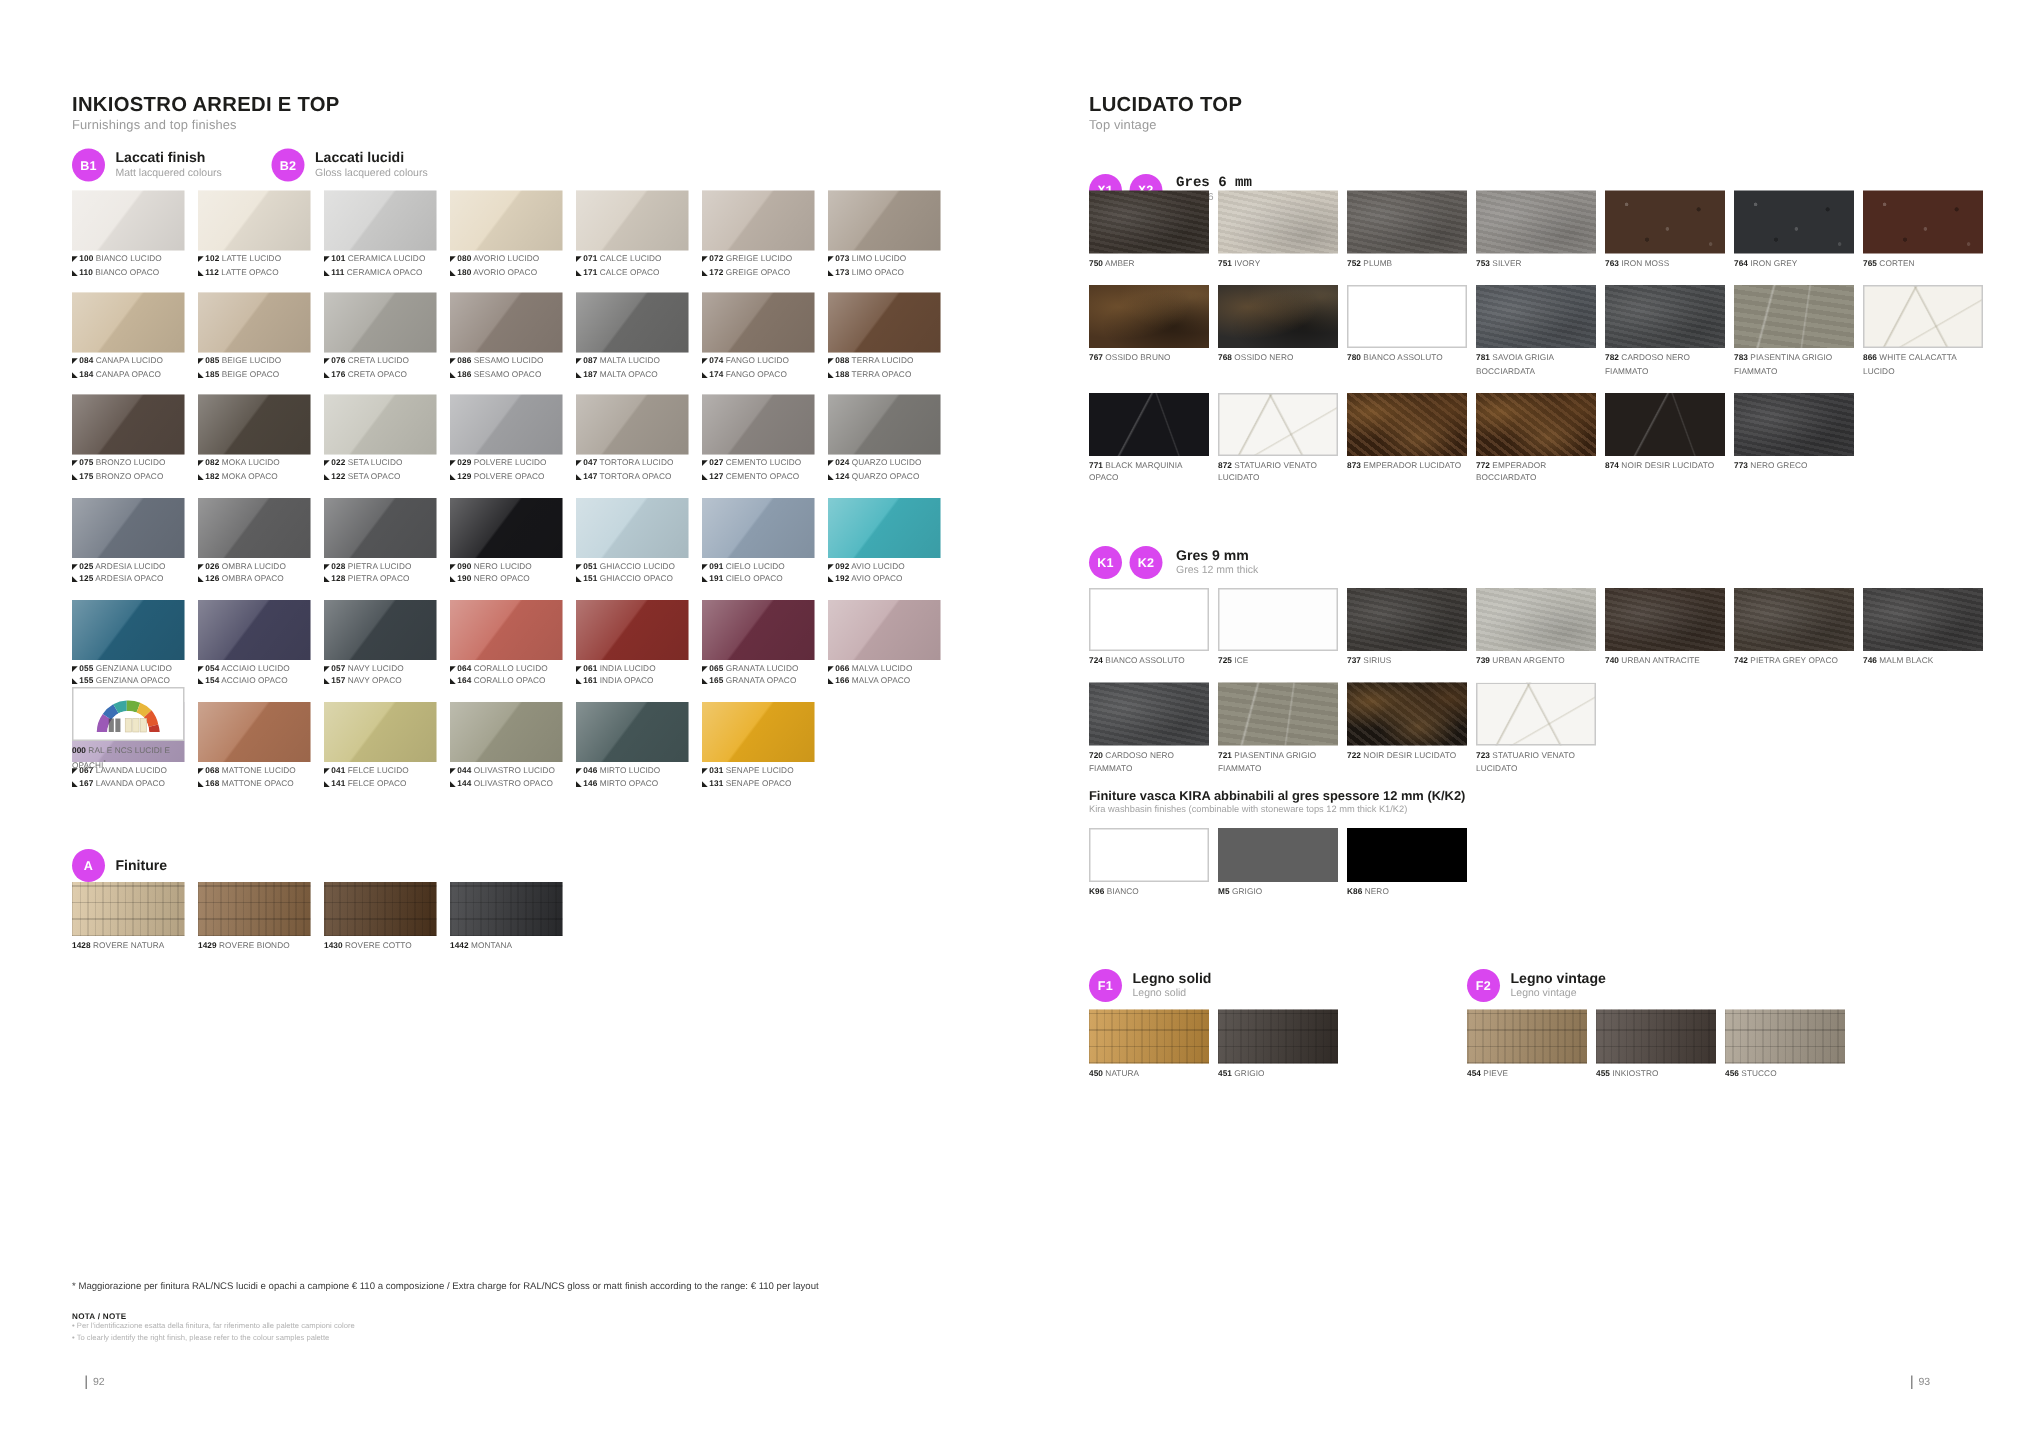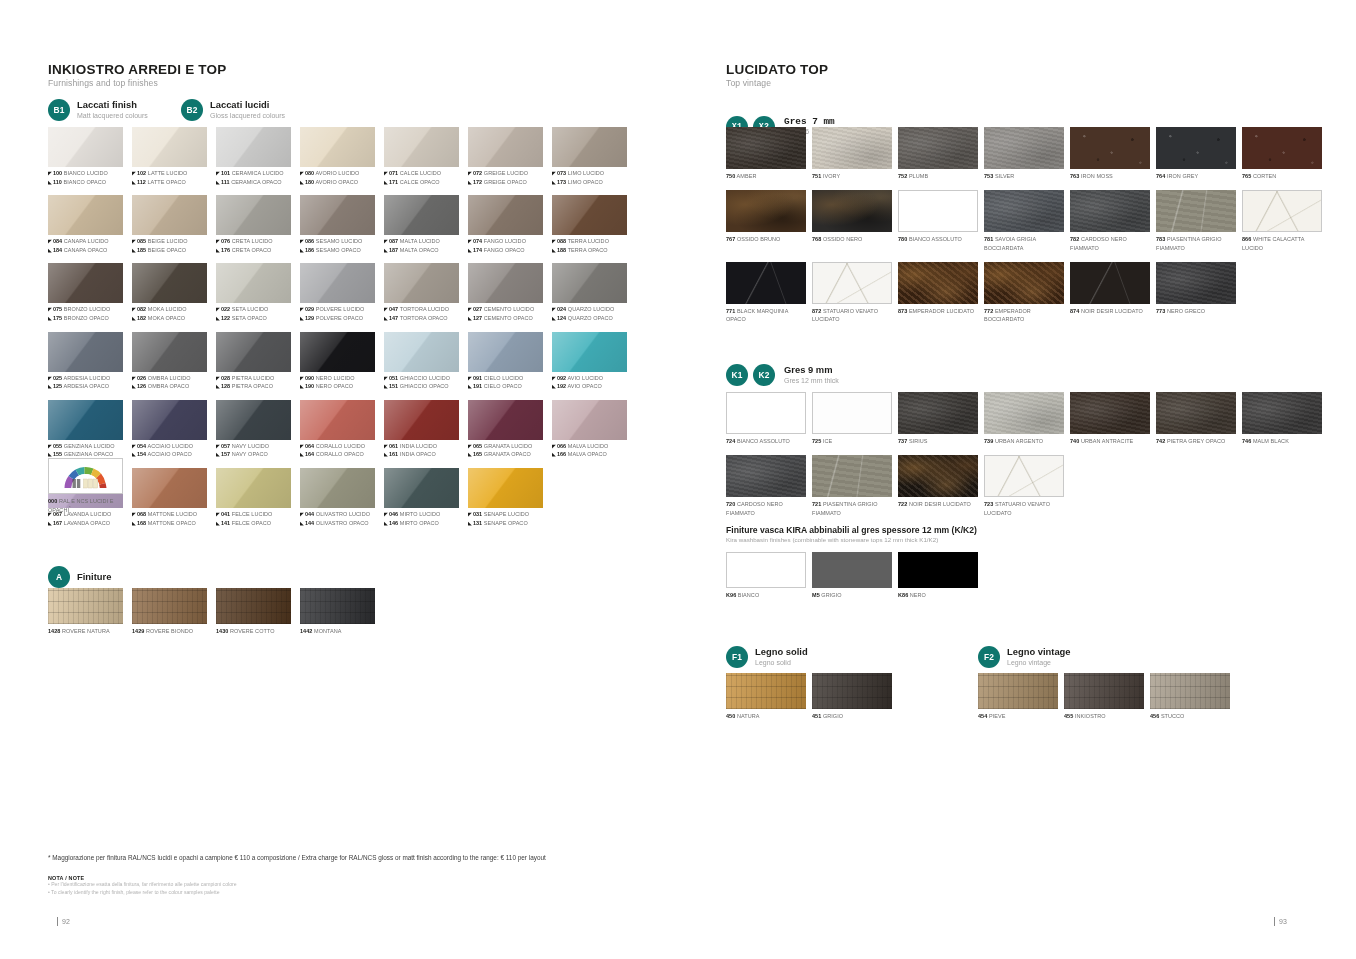--- a/index.html
+++ b/index.html
@@ -11,21 +11,21 @@
   }
   .spread{position:absolute;inset:0;display:flex;}
   .page{position:relative;width:678px;height:959px;}
 
   
   .sect-title{font-size:13.5px;font-weight:bold;color:#1d1d1b;letter-spacing:.2px;}
   .sect-sub{font-size:8.6px;color:#9b9b9b;margin-top:1px;letter-spacing:.1px;}
 
   .grp-head{display:flex;align-items:center;gap:7px;}
   .badge{
-    width:22px;height:22px;border-radius:50%;background:#0f766e;color:#fff;
+    width:22px;height:22px;border-radius:50%;background:#d946ef;color:#fff;
     font-size:8.4px;font-weight:bold;display:flex;align-items:center;justify-content:center;
     letter-spacing:.2px;flex:none;
   }
   .grp-txt{line-height:1.12;}
   .grp-name{font-size:9.4px;font-weight:bold;color:#1d1d1b;}
   .grp-desc{font-size:7px;color:#a2a2a2;margin-top:1px;}
 
   
   .grid{display:grid;}
   .cell{display:flex;flex-direction:column;}
@@ -356,21 +356,21 @@
 
     <div class="abs" style="left:48px;top:62px;">
       <div class="sect-title">LUCIDATO TOP</div>
       <div class="sect-sub">Top vintage</div>
     </div>
 
     <div class="abs grp-head" style="left:48px;top:116px;font-family:Liberation Mono, monospace;">
       <div class="badge">X1</div>
       <div class="badge" style="margin-left:-2px;">X2</div>
       <div class="grp-txt" style="margin-left:2px;">
-        <div class="grp-name">Gres 7 mm</div>
+        <div class="grp-name">Gres 6 mm</div>
         <div class="grp-desc">Gres 6 mm thick</div>
       </div>
     </div>
     <div class="abs grid" id="gres6-grid" style="left:48px;top:127px;grid-template-columns:repeat(7,80px);column-gap:6px;row-gap:10px;">
         <div class="cell">
           <div class="sw" style="height:42px;background:repeating-linear-gradient(12deg,rgba(255,255,255,.05) 0 2px,rgba(0,0,0,.05) 2px 4px),radial-gradient(ellipse at 30% 40%,rgba(255,255,255,.13),transparent 60%),radial-gradient(ellipse at 75% 70%,rgba(0,0,0,.18),transparent 65%),#3a332d;"></div>
           <div class="lab2" style="margin-top:3px;"><b>750</b> AMBER</div>
         </div>
         <div class="cell">
           <div class="sw" style="height:42px;background:repeating-linear-gradient(12deg,rgba(255,255,255,.05) 0 2px,rgba(0,0,0,.05) 2px 4px),radial-gradient(ellipse at 30% 40%,rgba(255,255,255,.13),transparent 60%),radial-gradient(ellipse at 75% 70%,rgba(0,0,0,.18),transparent 65%),#cdc7bc;"></div>

